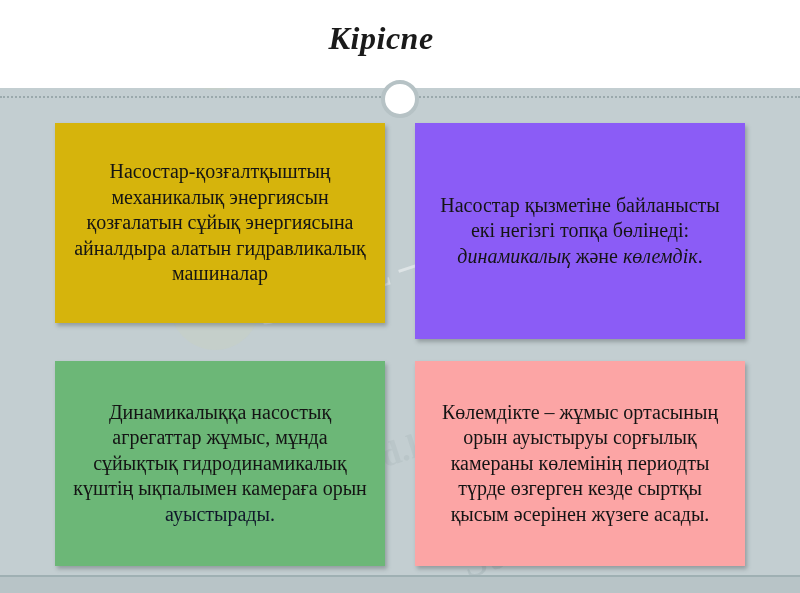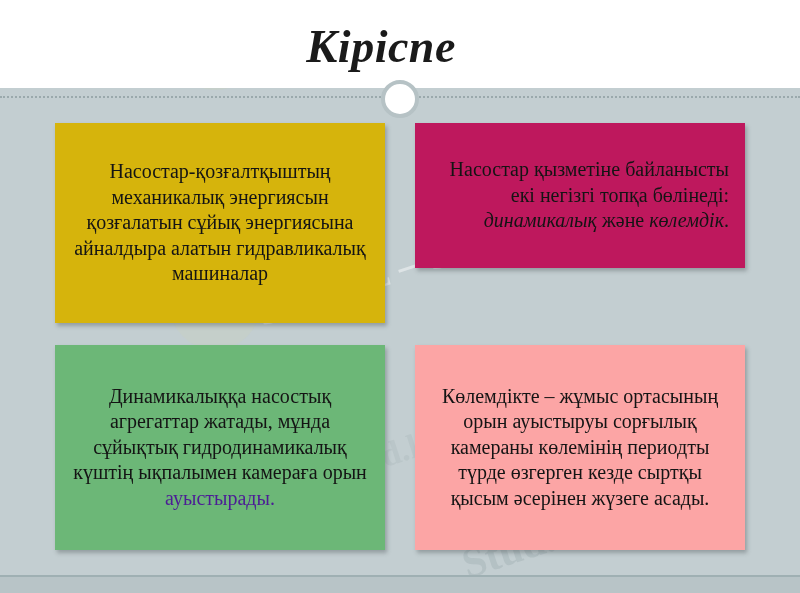--- a/index.html
+++ b/index.html
@@ -69,21 +69,21 @@
   }
   .title {
     position: absolute;
     left: 0;
     top: 20px;
     width: 762px;
     text-align: center;
     font-family: "Liberation Serif", serif;
     font-weight: bold;
     font-style: italic;
-    font-size: 46px;
+    font-size: 32px;
     color: #1a1a1a;
     letter-spacing: 0.5px;
   }
   .divider {
     position: absolute;
     left: 0;
     top: 96px;
     width: 800px;
     height: 0;
     border-top: 2px dotted #9aa9ac;
@@ -124,26 +124,26 @@
     align-items: center;
     justify-content: center;
     text-align: center;
     font-family: "Liberation Serif", serif;
     font-size: 20px;
     line-height: 1.28;
     color: #141414;
     box-shadow: 2px 3px 4px rgba(60, 70, 72, 0.35);
   }
   .box-1 { height: 200px; background: #d6b40c; }
-  .box-2 { height: 145px; background: #be185d; text-align: right; }
+  .box-2 { height: 216px; background: #8b5cf6; }
   .box-3 { height: 205px; background: #6cb777; }
   .box-4 { height: 205px; background: #fca5a5; }
 
   .box em { font-style: italic; }
-  .muted { color: #4c1d95; margin-top: 28px; }
+  .muted { color: #0f172a; margin-top: 28px; }
 
   .footer-bar {
     position: absolute;
     left: 0;
     bottom: 0;
     width: 800px;
     height: 16px;
     background: #b8c4c7;
     border-top: 2px solid #9fb0b3;
     z-index: 8;
@@ -175,21 +175,21 @@
     <div class="row">
       <div class="box box-1">
         <span>Насостар-қозғалтқыштың механикалық энергиясын қозғалатын сұйық энергиясына айналдыра алатын гидравликалық машиналар</span>
       </div>
       <div class="box box-2">
         <span><span>Насостар қызметіне байланысты екі негізгі топқа бөлінеді: </span><em>динамикалық</em><span> және </span><em>көлемдік</em><span>.</span></span>
       </div>
     </div>
     <div class="row">
       <div class="box box-3">
-        <span><span>Динамикалыққа насостық агрегаттар жатады, мұнда сұйықтық гидродинамикалық күштің ықпалымен камераға орын </span><span class="muted">ауыстырады.</span></span>
+        <span><span>Динамикалыққа насостық агрегаттар жұмыс, мұнда сұйықтық гидродинамикалық күштің ықпалымен камераға орын </span><span class="muted">ауыстырады.</span></span>
       </div>
       <div class="box box-4">
         <span>Көлемдікте – жұмыс ортасының орын ауыстыруы сорғылық камераны көлемінің периодты түрде өзгерген кезде сыртқы қысым әсерінен жүзеге асады.</span>
       </div>
     </div>
   </div>
 
   <div class="footer-bar"></div>
 </div>
 

